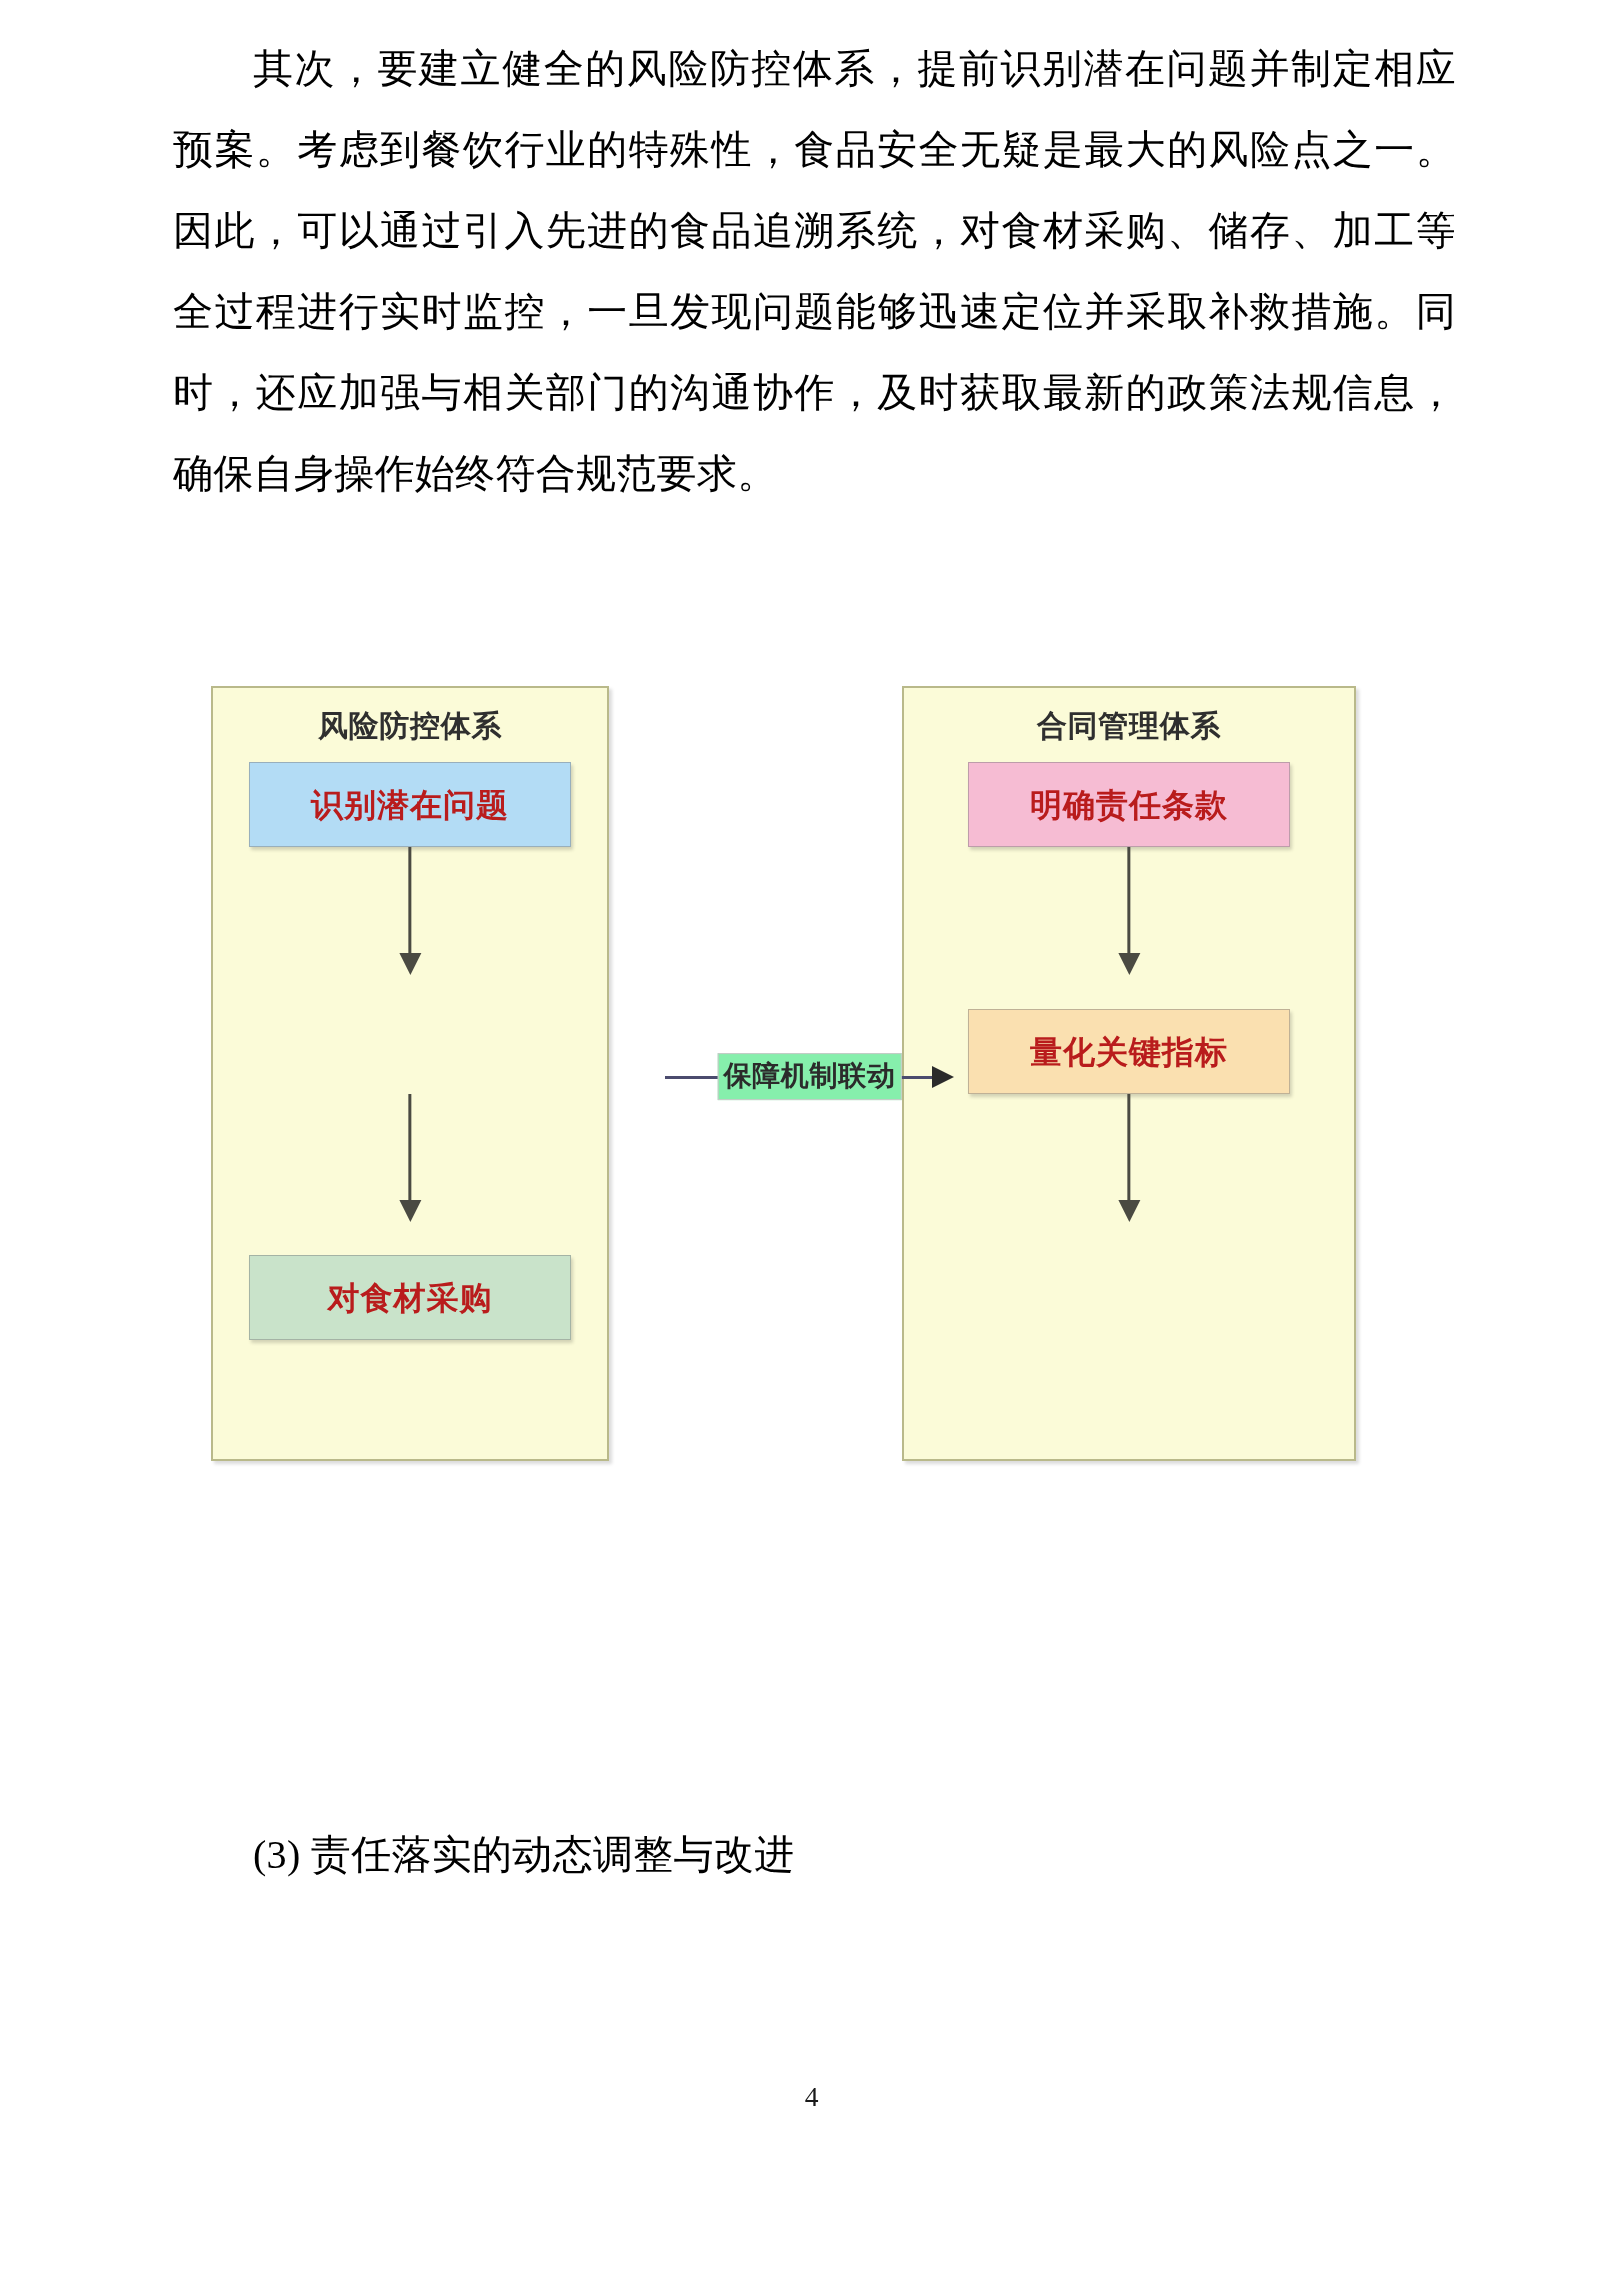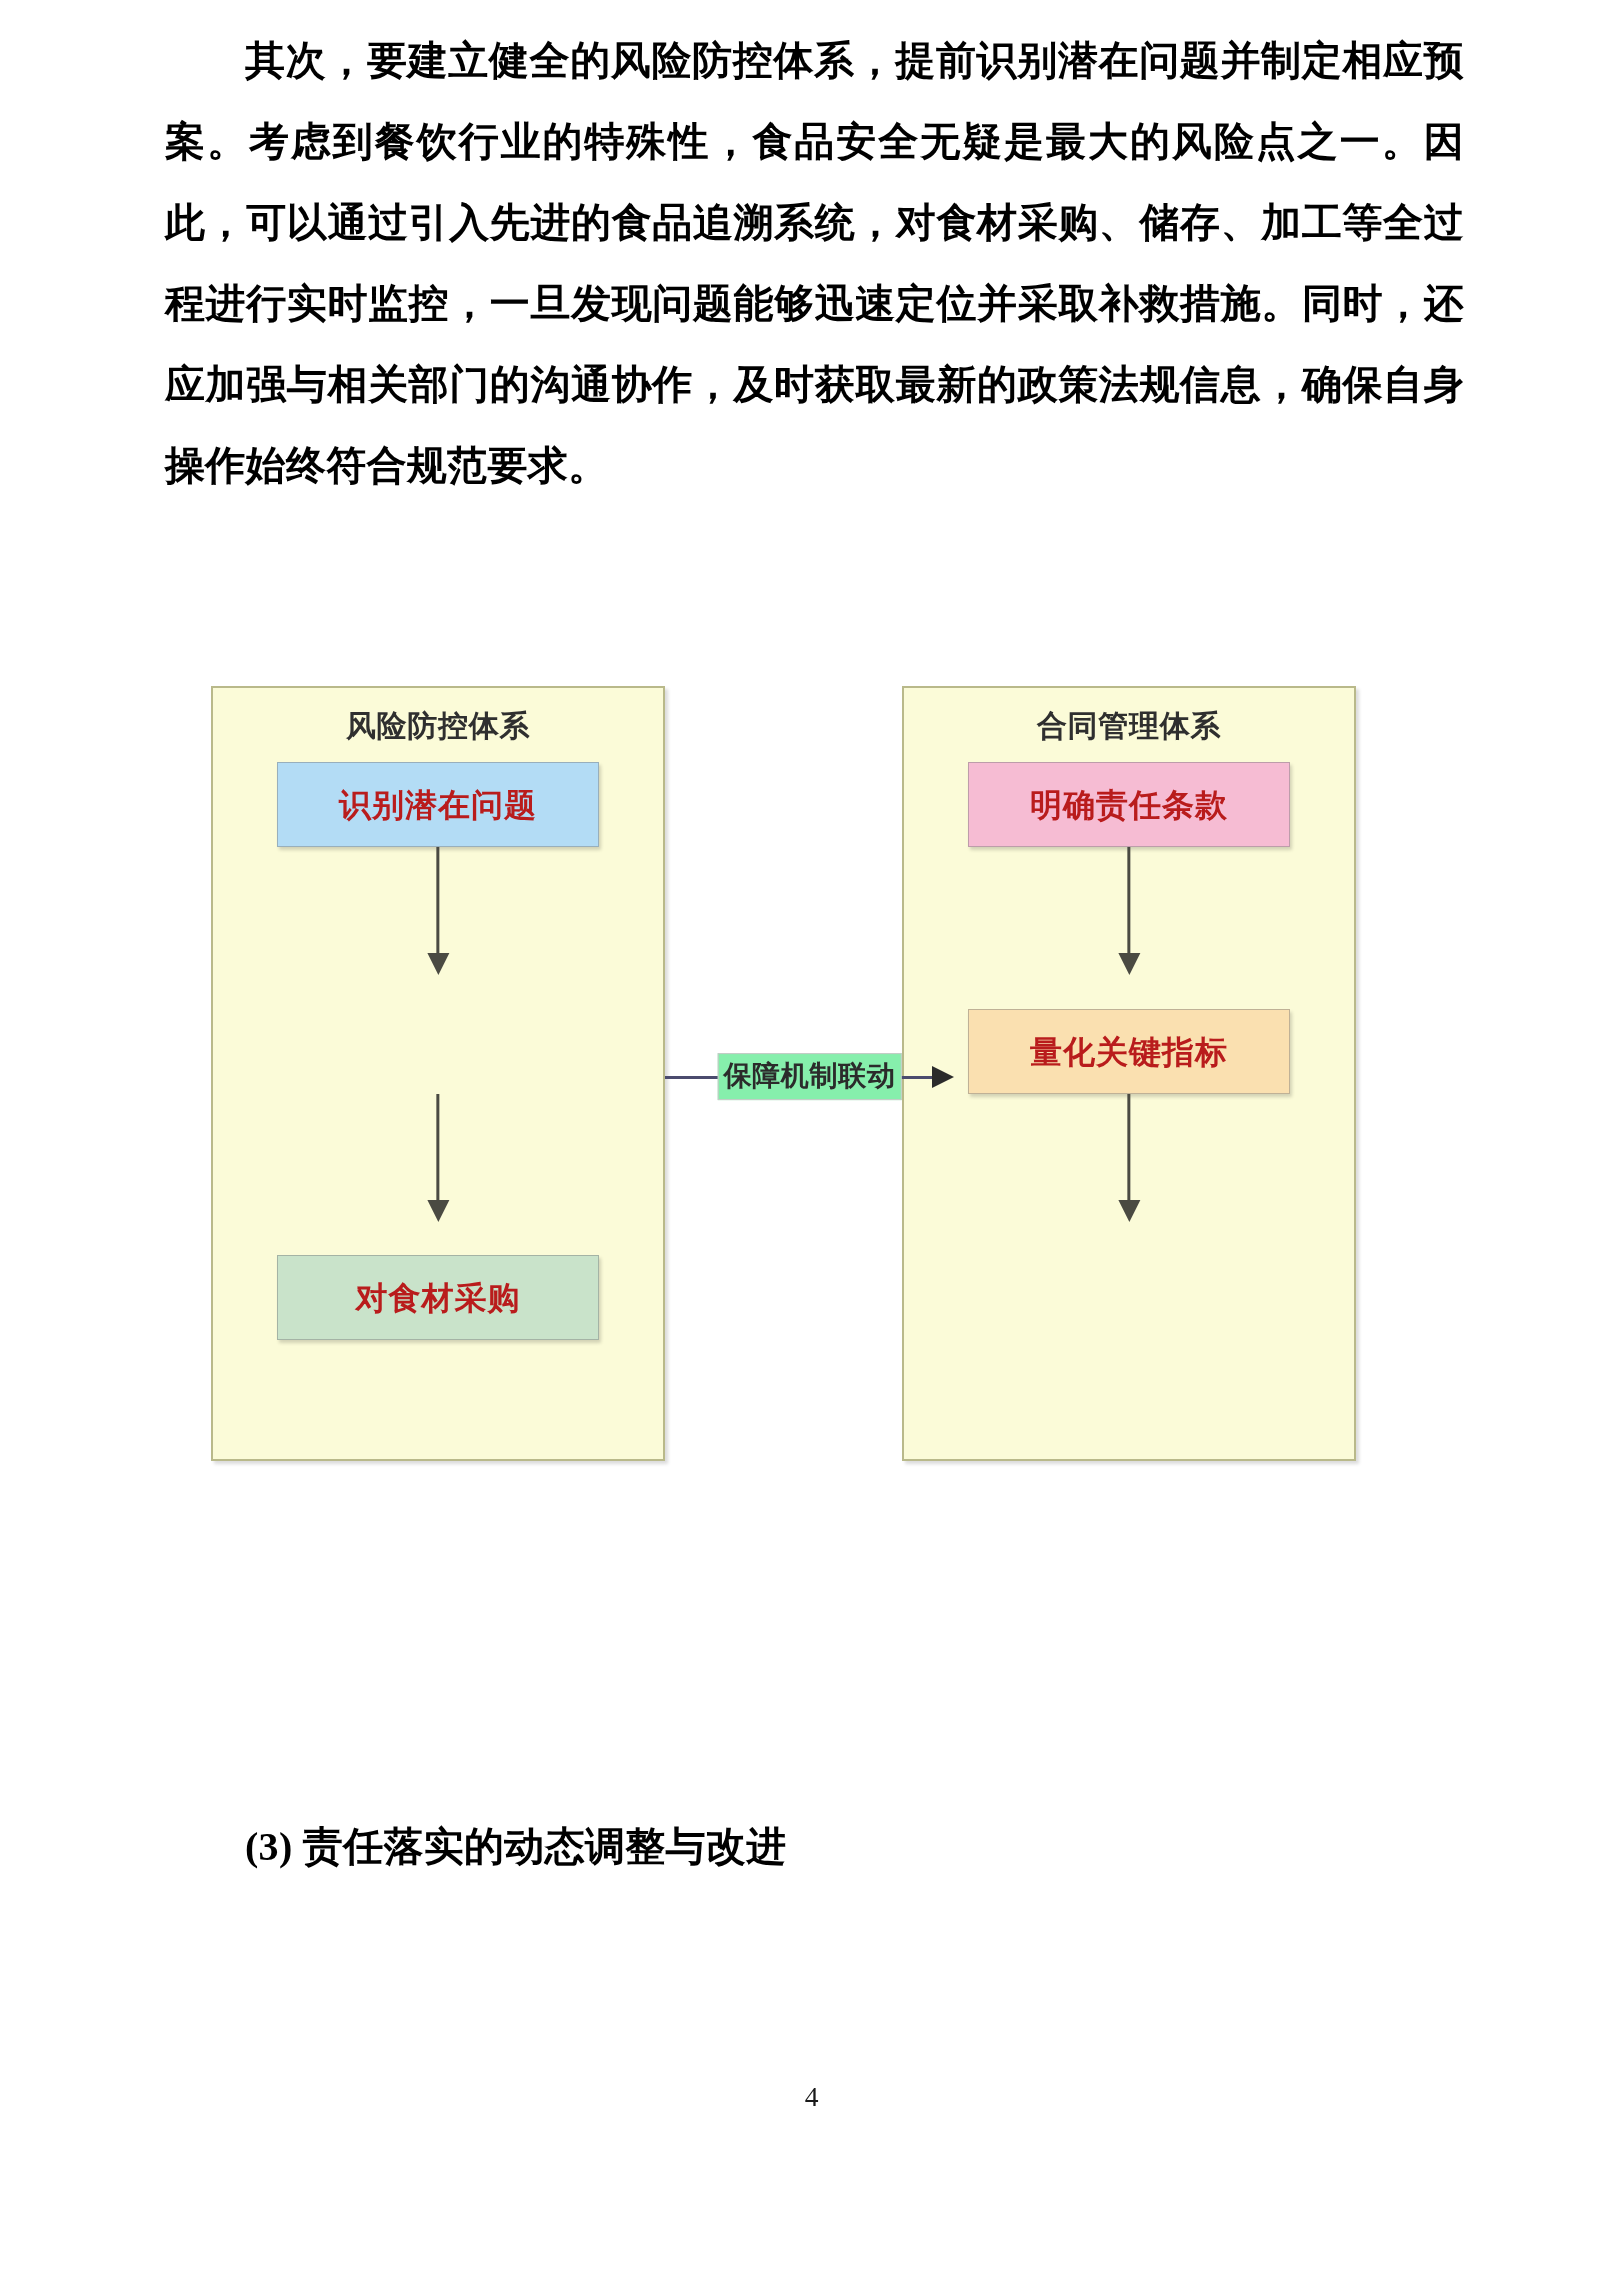--- a/index.html
+++ b/index.html
@@ -31,23 +31,23 @@
     left: 165px;
     width: 1299px;
   }
 
   .para {
     font-size: 40px;
     line-height: 81px;
     letter-spacing: 0.3px;
     text-align: justify;
     text-justify: inter-character;
-    font-weight: 700;
+    font-weight: 400;
     color: #000;
-    margin: 0;
+    margin: 8px;
   }
   .para.indent { text-indent: 2em; }
 
   .para-top   { top: 19.6px; }
   .para-mid   { top: 1477px; }
   .para-last  { top: 1806px; }
 
   
   .diagram {
     position: absolute;
@@ -59,21 +59,21 @@
 
   .cluster {
     position: absolute;
     top: 5.2px;
     height: 775px;
     background: #fbfbd8;
     border: 2px solid #b9b98a;
     box-sizing: border-box;
     box-shadow: 2.6px 2.6px 3.3px rgba(0,0,0,0.14);
   }
-  .cluster-left  { left: 211px;  width: 454px; }
+  .cluster-left  { left: 211px;  width: 398px; }
   .cluster-right { left: 902px; width: 454px; }
 
   .cluster-title {
     position: absolute;
     top: 18.3px;
     left: 0;
     width: 100%;
     text-align: center;
     font-family: "DejaVu Sans", "Liberation Sans", sans-serif;
     font-size: 30px;

